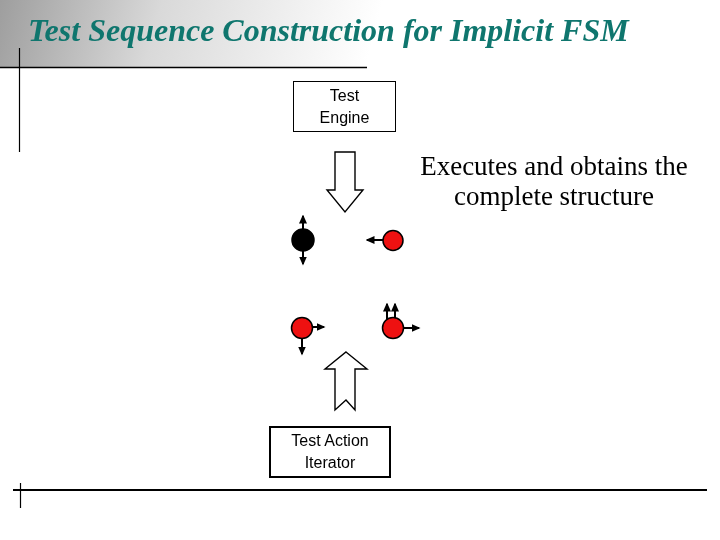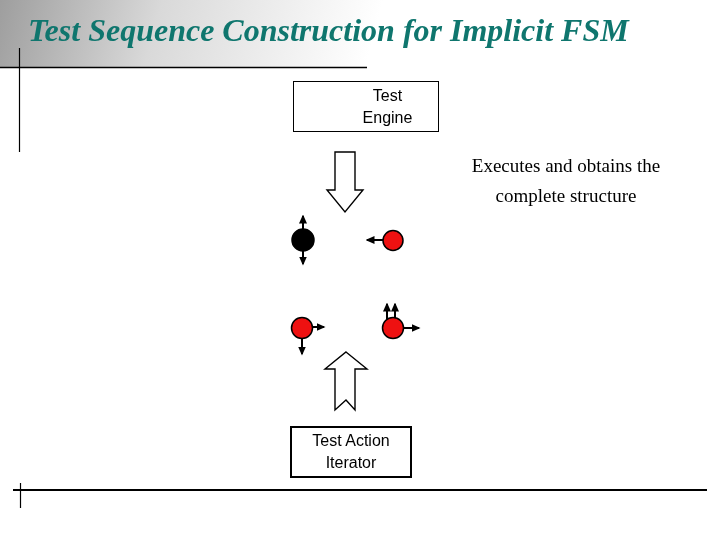--- a/index.html
+++ b/index.html
@@ -39,28 +39,28 @@
     border: 1.5px solid #000000;
     display: flex;
     align-items: center;
     justify-content: center;
     text-align: center;
     font-size: 16px;
     line-height: 22px;
     color: #000000;
     white-space: pre-line;
   }
-  .engine-box { left: 293px; top: 81px; width: 101px; height: 49px; padding-left: 43px; }
-  .iterator-box { left: 290px; top: 426px; width: 118px; height: 48px; border-width: 2px; }
+  .engine-box { left: 293px; top: 81px; width: 101px; height: 49px; }
+  .iterator-box { left: 269px; top: 426px; width: 118px; height: 48px; border-width: 2px; }
   .annotation {
     position: absolute;
-    left: 412px; top: 151px;
+    left: 400px; top: 151px;
     width: 308px;
     font-family: "Liberation Serif", serif;
-    font-size: 19px;
+    font-size: 27px;
     line-height: 30px;
     text-align: center;
     color: #000000;
     white-space: pre-line;
   }
 </style>
 </head>
 <body>
 
 <div class="slide">

